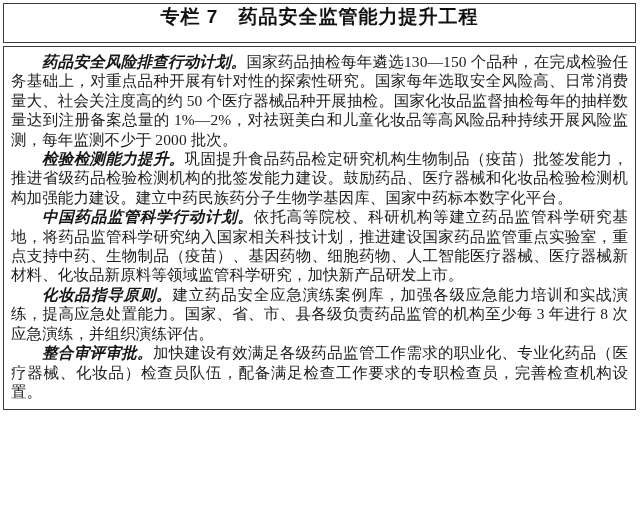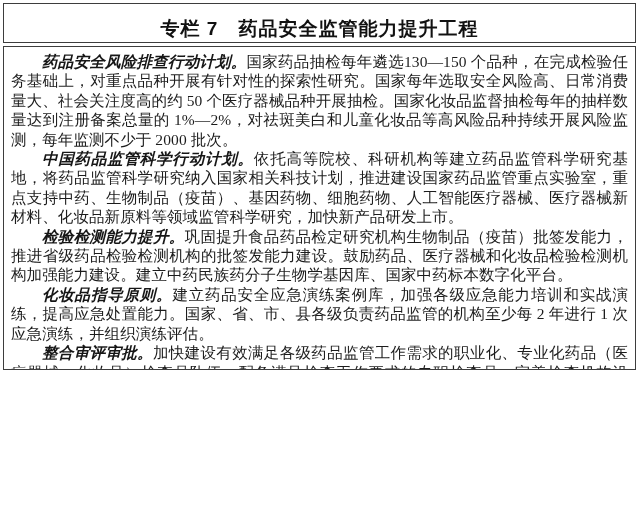--- a/index.html
+++ b/index.html
@@ -20,38 +20,38 @@
     left: 3px;
     top: 3px;
     width: 633px;
   }
   .panel-title-box {
     box-sizing: border-box;
     width: 100%;
     height: 40px;
     border: 1px solid #3d3d3d;
     display: flex;
-    align-items: flex-end;
+    align-items: flex-start;
     justify-content: center;
     background: #ffffff;
   }
   .panel-title {
     margin: 0;
     font-family: "Liberation Sans", "DejaVu Sans", sans-serif;
     font-weight: bold;
     font-size: 19px;
     letter-spacing: 1px;
     color: #111111;
     white-space: nowrap;
   }
   .panel-body-box {
     box-sizing: border-box;
     margin-top: 3px;
     width: 100%;
-    height: 324px;
+    height: 364px;
     border: 1px solid #3d3d3d;
     background: #ffffff;
     padding: 5px 7px 4px 7px;
     overflow: hidden;
   }
   .para {
     margin: 0;
     text-indent: 2em;
     font-size: 15.5px;
     line-height: 19.4px;
@@ -69,18 +69,18 @@
 </style>
 </head>
 <body>
 
 <div class="panel">
   <div class="panel-title-box">
     <h1 class="panel-title">专栏 7　药品安全监管能力提升工程</h1>
   </div>
   <div class="panel-body-box">
     <p class="para"><span class="lead">药品安全风险排查行动计划。</span><span class="rest">国家药品抽检每年遴选130—150 个品种，在完成检验任务基础上，对重点品种开展有针对性的探索性研究。国家每年选取安全风险高、日常消费量大、社会关注度高的约 50 个医疗器械品种开展抽检。国家化妆品监督抽检每年的抽样数量达到注册备案总量的 1%—2%，对祛斑美白和儿童化妆品等高风险品种持续开展风险监测，每年监测不少于 2000 批次。</span></p>
+    <p class="para"><span class="lead">检验检测能力提升。</span><span class="rest">巩固提升食品药品检定研究机构生物制品（疫苗）批签发能力，推进省级药品检验检测机构的批签发能力建设。鼓励药品、医疗器械和化妆品检验检测机构加强能力建设。建立中药民族药分子生物学基因库、国家中药标本数字化平台。</span></p>
     <p class="para"><span class="lead">中国药品监管科学行动计划。</span><span class="rest">依托高等院校、科研机构等建立药品监管科学研究基地，将药品监管科学研究纳入国家相关科技计划，推进建设国家药品监管重点实验室，重点支持中药、生物制品（疫苗）、基因药物、细胞药物、人工智能医疗器械、医疗器械新材料、化妆品新原料等领域监管科学研究，加快新产品研发上市。</span></p>
-    <p class="para"><span class="lead">检验检测能力提升。</span><span class="rest">巩固提升食品药品检定研究机构生物制品（疫苗）批签发能力，推进省级药品检验检测机构的批签发能力建设。鼓励药品、医疗器械和化妆品检验检测机构加强能力建设。建立中药民族药分子生物学基因库、国家中药标本数字化平台。</span></p>
-    <p class="para"><span class="lead">化妆品指导原则。</span><span class="rest">建立药品安全应急演练案例库，加强各级应急能力培训和实战演练，提高应急处置能力。国家、省、市、县各级负责药品监管的机构至少每 2 年进行 1 次应急演练，并组织演练评估。</span></p>
+    <p class="para"><span class="lead">化妆品指导原则。</span><span class="rest">建立药品安全应急演练案例库，加强各级应急能力培训和实战演练，提高应急处置能力。国家、省、市、县各级负责药品监管的机构至少每 3 年进行 8 次应急演练，并组织演练评估。</span></p>
     <p class="para"><span class="lead">整合审评审批。</span><span class="rest">加快建设有效满足各级药品监管工作需求的职业化、专业化药品（医疗器械、化妆品）检查员队伍，配备满足检查工作要求的专职检查员，完善检查机构设置。</span></p>
   </div>
 </div>
 
 </body></html>

